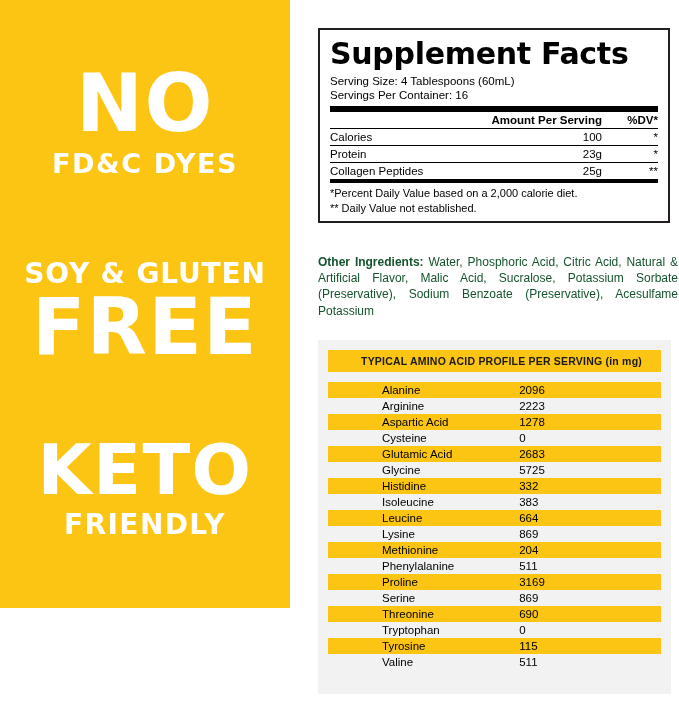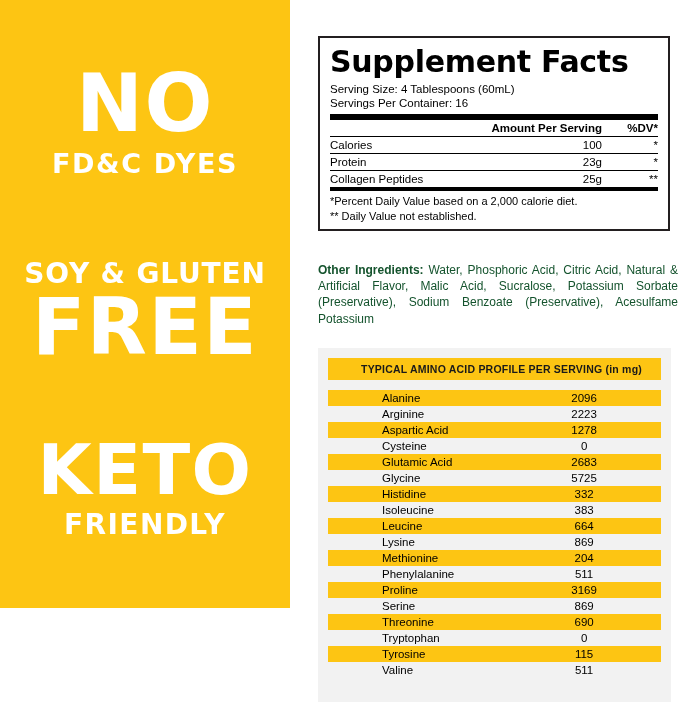--- a/index.html
+++ b/index.html
@@ -57,21 +57,21 @@
   .soy-text { font-size: 28px; letter-spacing: 0.03em; }
   .free-text { font-size: 78px; margin-top: 2px; }
 
   .keto-text { font-size: 70px; }
   .friendly-text { font-size: 28px; letter-spacing: 0.05em; margin-top: 6px; }
 
   
   .right-area {
     position: absolute;
     left: 290px;
-    top: 12px;
+    top: 4px;
     width: 389px;
     height: 684px;
     background: #ffffff;
   }
 
   
   .sf-panel {
     position: absolute;
     left: 28px;
     top: 24px;
@@ -174,21 +174,21 @@
     display: flex;
     align-items: center;
     height: 16px;
     margin-bottom: 0px;
     font-size: 11.5px;
     color: #000;
     padding: 0 12px;
   }
   .aa-row.hl { background: #fdc513; }
   .aa-name { width: 58%; padding-left: 42px; }
-  .aa-val  { width: 42%; text-align: center; }
+  .aa-val  { width: 42%; }
 </style>
 </head>
 <body>
 
 <div class="left-panel">
 
   <div class="claim-block b1">
     <div class="claim-big no-text">NO</div>
     <div class="claim-small dyes-text">FD&amp;C DYES</div>
   </div>

